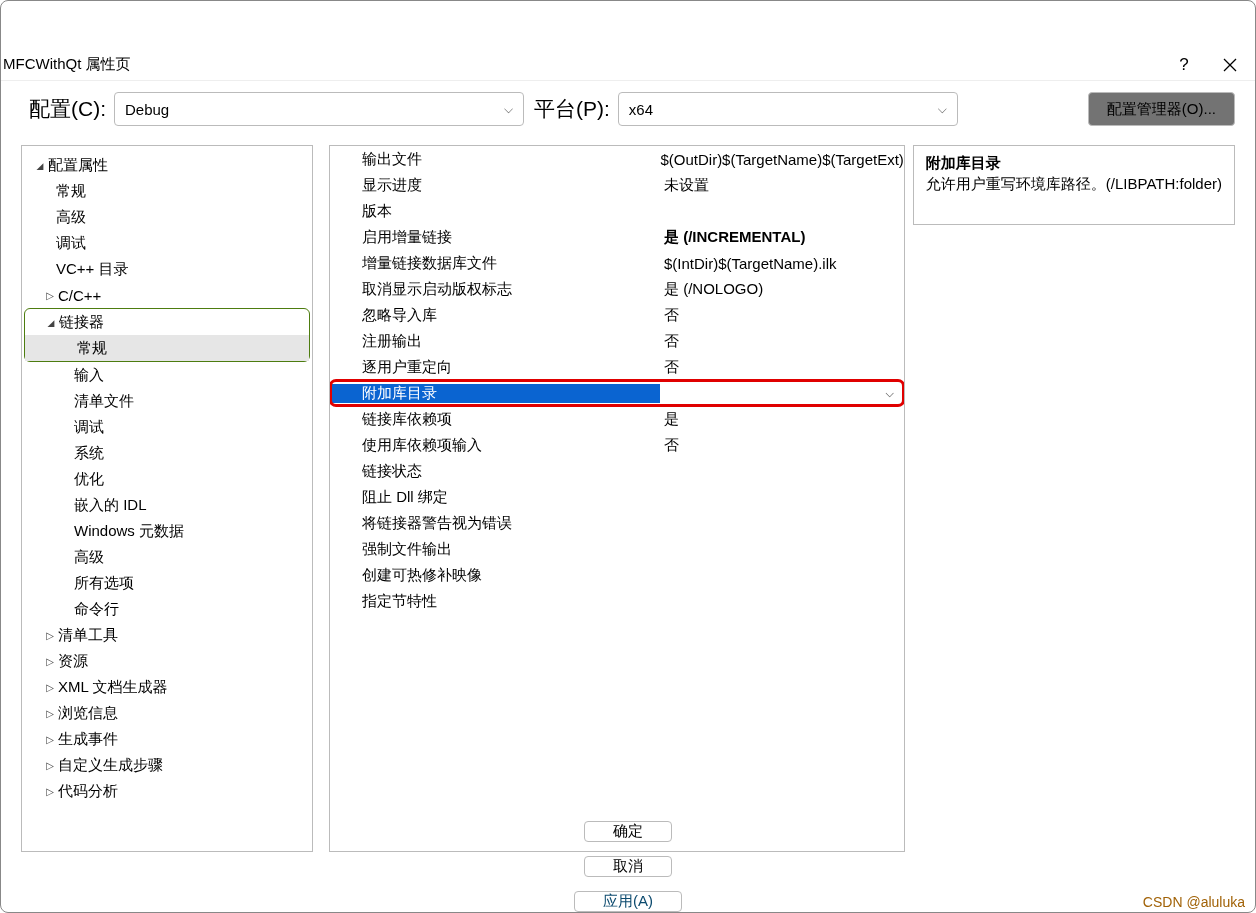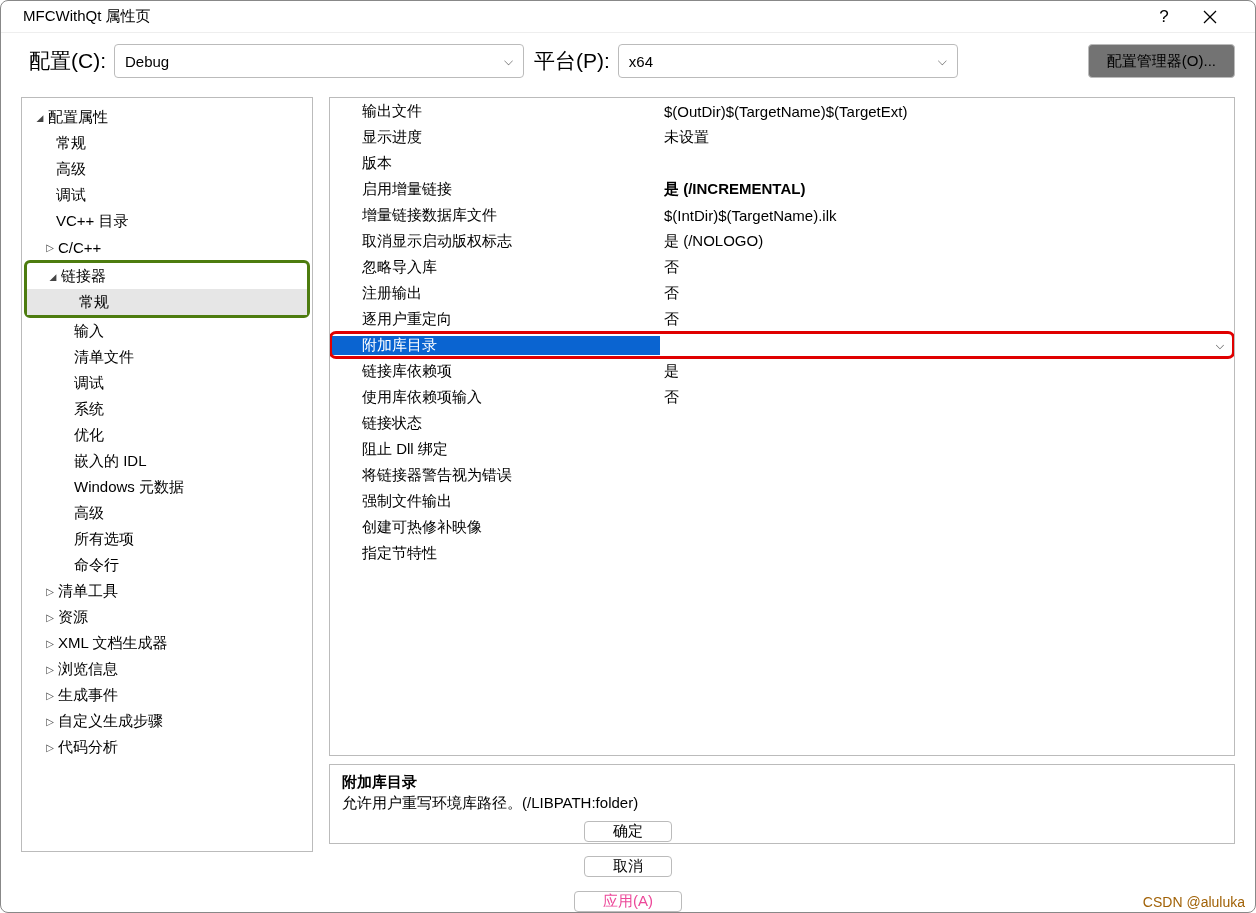--- a/index.html
+++ b/index.html
@@ -1,54 +1,54 @@
 <!DOCTYPE html>
 <html><head>
 <meta charset="utf-8">
 <style>
 * { box-sizing: border-box; margin: 0; padding: 0; }
 body { font-family: "Segoe UI", "Microsoft YaHei", sans-serif; font-size: 15px; background: #fff; color: #000; }
 .window { width: 1256px; height: 913px; border: 1px solid #888; border-radius: 8px; display: flex; flex-direction: column; overflow: hidden; position: relative; }
-.titlebar { height: 32px; display: flex; align-items: center; padding: 0 22px; border-bottom: 1px solid #eee; }
+.titlebar { height: 32px; display: flex; align-items: center; padding: 0 2px; border-bottom: 1px solid #eee; margin-top: 48px; }
 .titlebar-title { flex: 1; font-size: 15px; }
 .titlebar-btn { width: 46px; height: 40px; display: flex; align-items: center; justify-content: center; font-size: 17px; }
 .toolbar { height: 56px; display: flex; align-items: center; padding: 10px 20px 10px 28px; gap: 8px; }
 .toolbar label { font-size: 21px; }
 .dropdown { position: relative; }
 .dd-config { width: 410px; }
 .dd-platform { width: 340px; }
 .dropdown-display { border: 1px solid #bbb; border-radius: 4px; height: 34px; display: flex; align-items: center; padding: 0 10px; background: #fff; font-size: 15px; }
 .dropdown-display .chev { margin-left: auto; font-size: 12px; color: #555; }
 .cfg-mgr-btn { margin-left: auto; height: 34px; padding: 0 18px; border: 1px solid #bbb; border-radius: 4px; background: #737373; font-size: 15px; }
 .main { flex: 1; display: flex; padding: 8px 20px 0 20px; gap: 16px; overflow: hidden; }
 .tree-panel { width: 292px; border: 1px solid #bbb; padding: 6px 0; overflow: auto; }
 .tree-row { height: 26px; display: flex; align-items: center; padding-left: 10px; white-space: nowrap; font-size: 15px; }
 .tree-row.sel { background: #e6e6e6; }
 .tree-row .arrow { width: 16px; display: inline-block; text-align: center; font-size: 10px; color: #444; }
 .tree-row .arrow.exp::before { content: "◢"; font-size: 9px; }
 .tree-row .arrow.col::before { content: "▷"; font-size: 10px; }
 .ind1 { padding-left: 34px; }
 .ind2 { padding-left: 52px; }
-.highlight-box { border: 3px solid #4d7c0f; border-radius: 6px; margin: 0 2px; }
-.right-panel { flex: 1; display: flex; flex-direction: column; gap: 8px; }
+.highlight-box { border: 1px solid #4d7c0f; border-radius: 6px; margin: 0 2px; }
+.right-panel { flex: 1; display: flex; flex-direction: row; gap: 8px; }
 .prop-grid { flex: 1; border: 1px solid #bbb; overflow: auto; }
 .prop-row { height: 26px; display: flex; align-items: center; font-size: 15px; }
 .prop-row.sel { outline: 3px solid #e00000; outline-offset: -2px; border-radius: 6px; }
 .prop-name { width: 330px; padding-left: 32px; }
 .prop-val { flex: 1; padding-left: 4px; }
 .prop-row.sel .prop-name { background: #0a64d1; color: #fff; }
 .prop-row.sel .prop-val { display: flex; align-items: center; }
 .prop-row.sel .chev2 { margin-left: auto; margin-right: 10px; font-size: 11px; color: #555; }
 .bold { font-weight: bold; }
 .desc-panel { height: 80px; border: 1px solid #bbb; padding: 8px 12px; margin-bottom: 8px; }
 .desc-title { font-weight: bold; font-size: 15px; }
 .desc-body { font-size: 15px; margin-top: 2px; }
 .footer { height: 60px; display: flex; align-items: center; justify-content: flex-end; padding: 0 20px; gap: 14px; flex-direction: column; }
 .footer button { height: 36px; padding: 0 28px; border: 1px solid #bbb; border-radius: 4px; background: #fff; font-size: 15px; }
-.footer button.disabled { color: #ec4899; }
+.footer button.disabled { color: #0c4a6e; }
 .watermark { position: absolute; right: 10px; bottom: 2px; color: #a16207; font-size: 14px; }
 </style>
 </head>
 <body>
 
 <div class="window">
 
   <div class="titlebar">
     <span class="titlebar-title">MFCWithQt 属性页</span>
     <div class="titlebar-btn">?</div>

